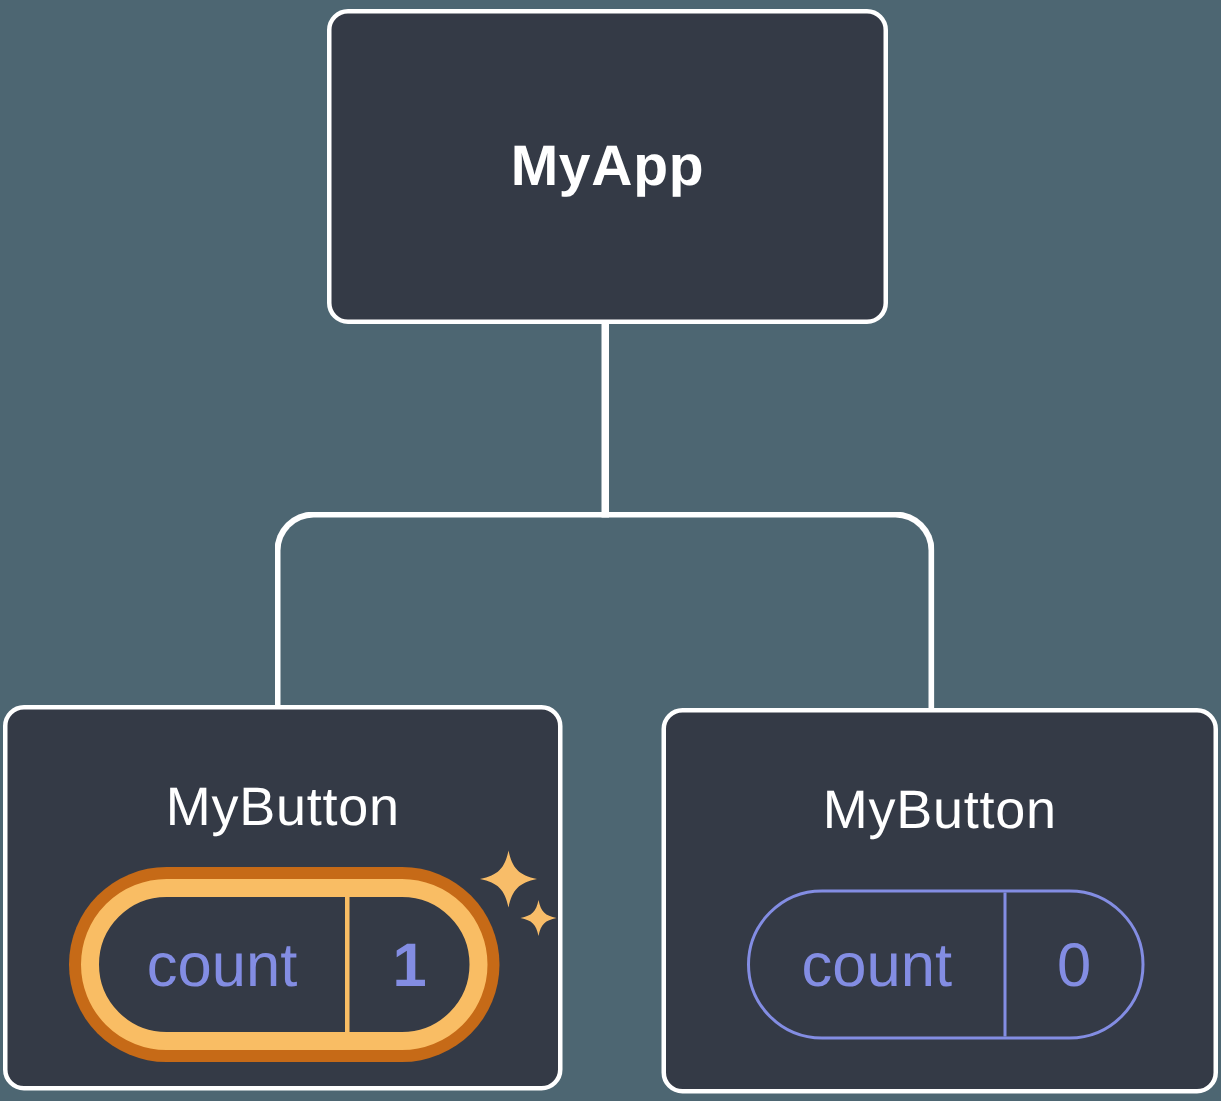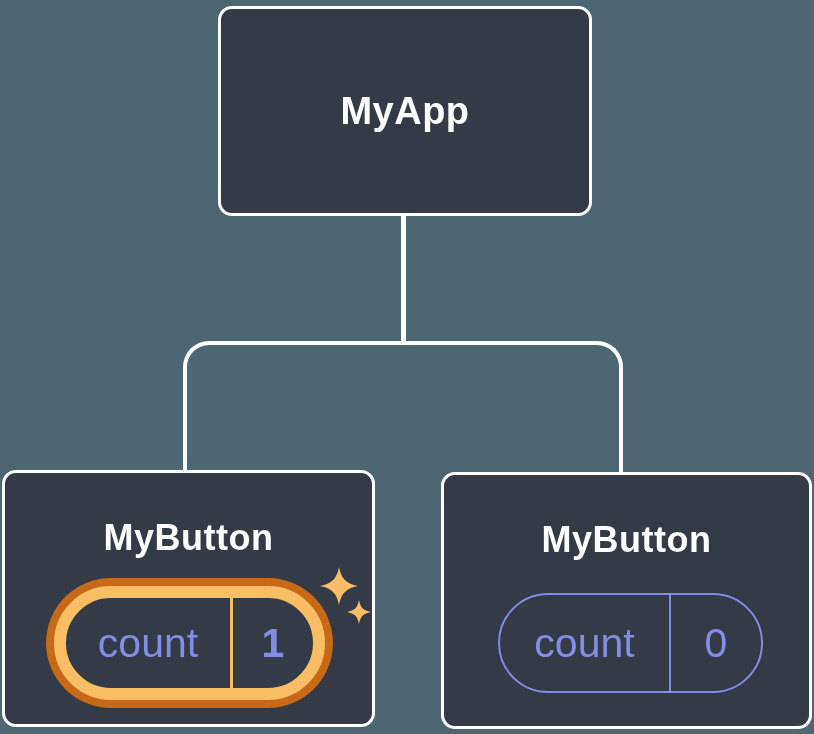--- a/index.html
+++ b/index.html
@@ -60,21 +60,21 @@
   }
   .node-child-left  { left: 2px;   top: 470px; width: 373px; height: 257px; }
   .node-child-right { left: 441px; top: 472px; width: 371px; height: 257px; }
   .child-label {
     position: absolute;
     left: 0; top: 44px;
     width: 100%;
     text-align: center;
     color: var(--label-text);
     font-size: 36px;
-    font-weight: bold;
+    font-weight: normal;
     letter-spacing: 0.5px;
   }
   .pill {
     position: absolute;
     display: flex;
     align-items: stretch;
     border-radius: 999px;
     background: var(--node-fill);
   }
   .pill-highlighted {

